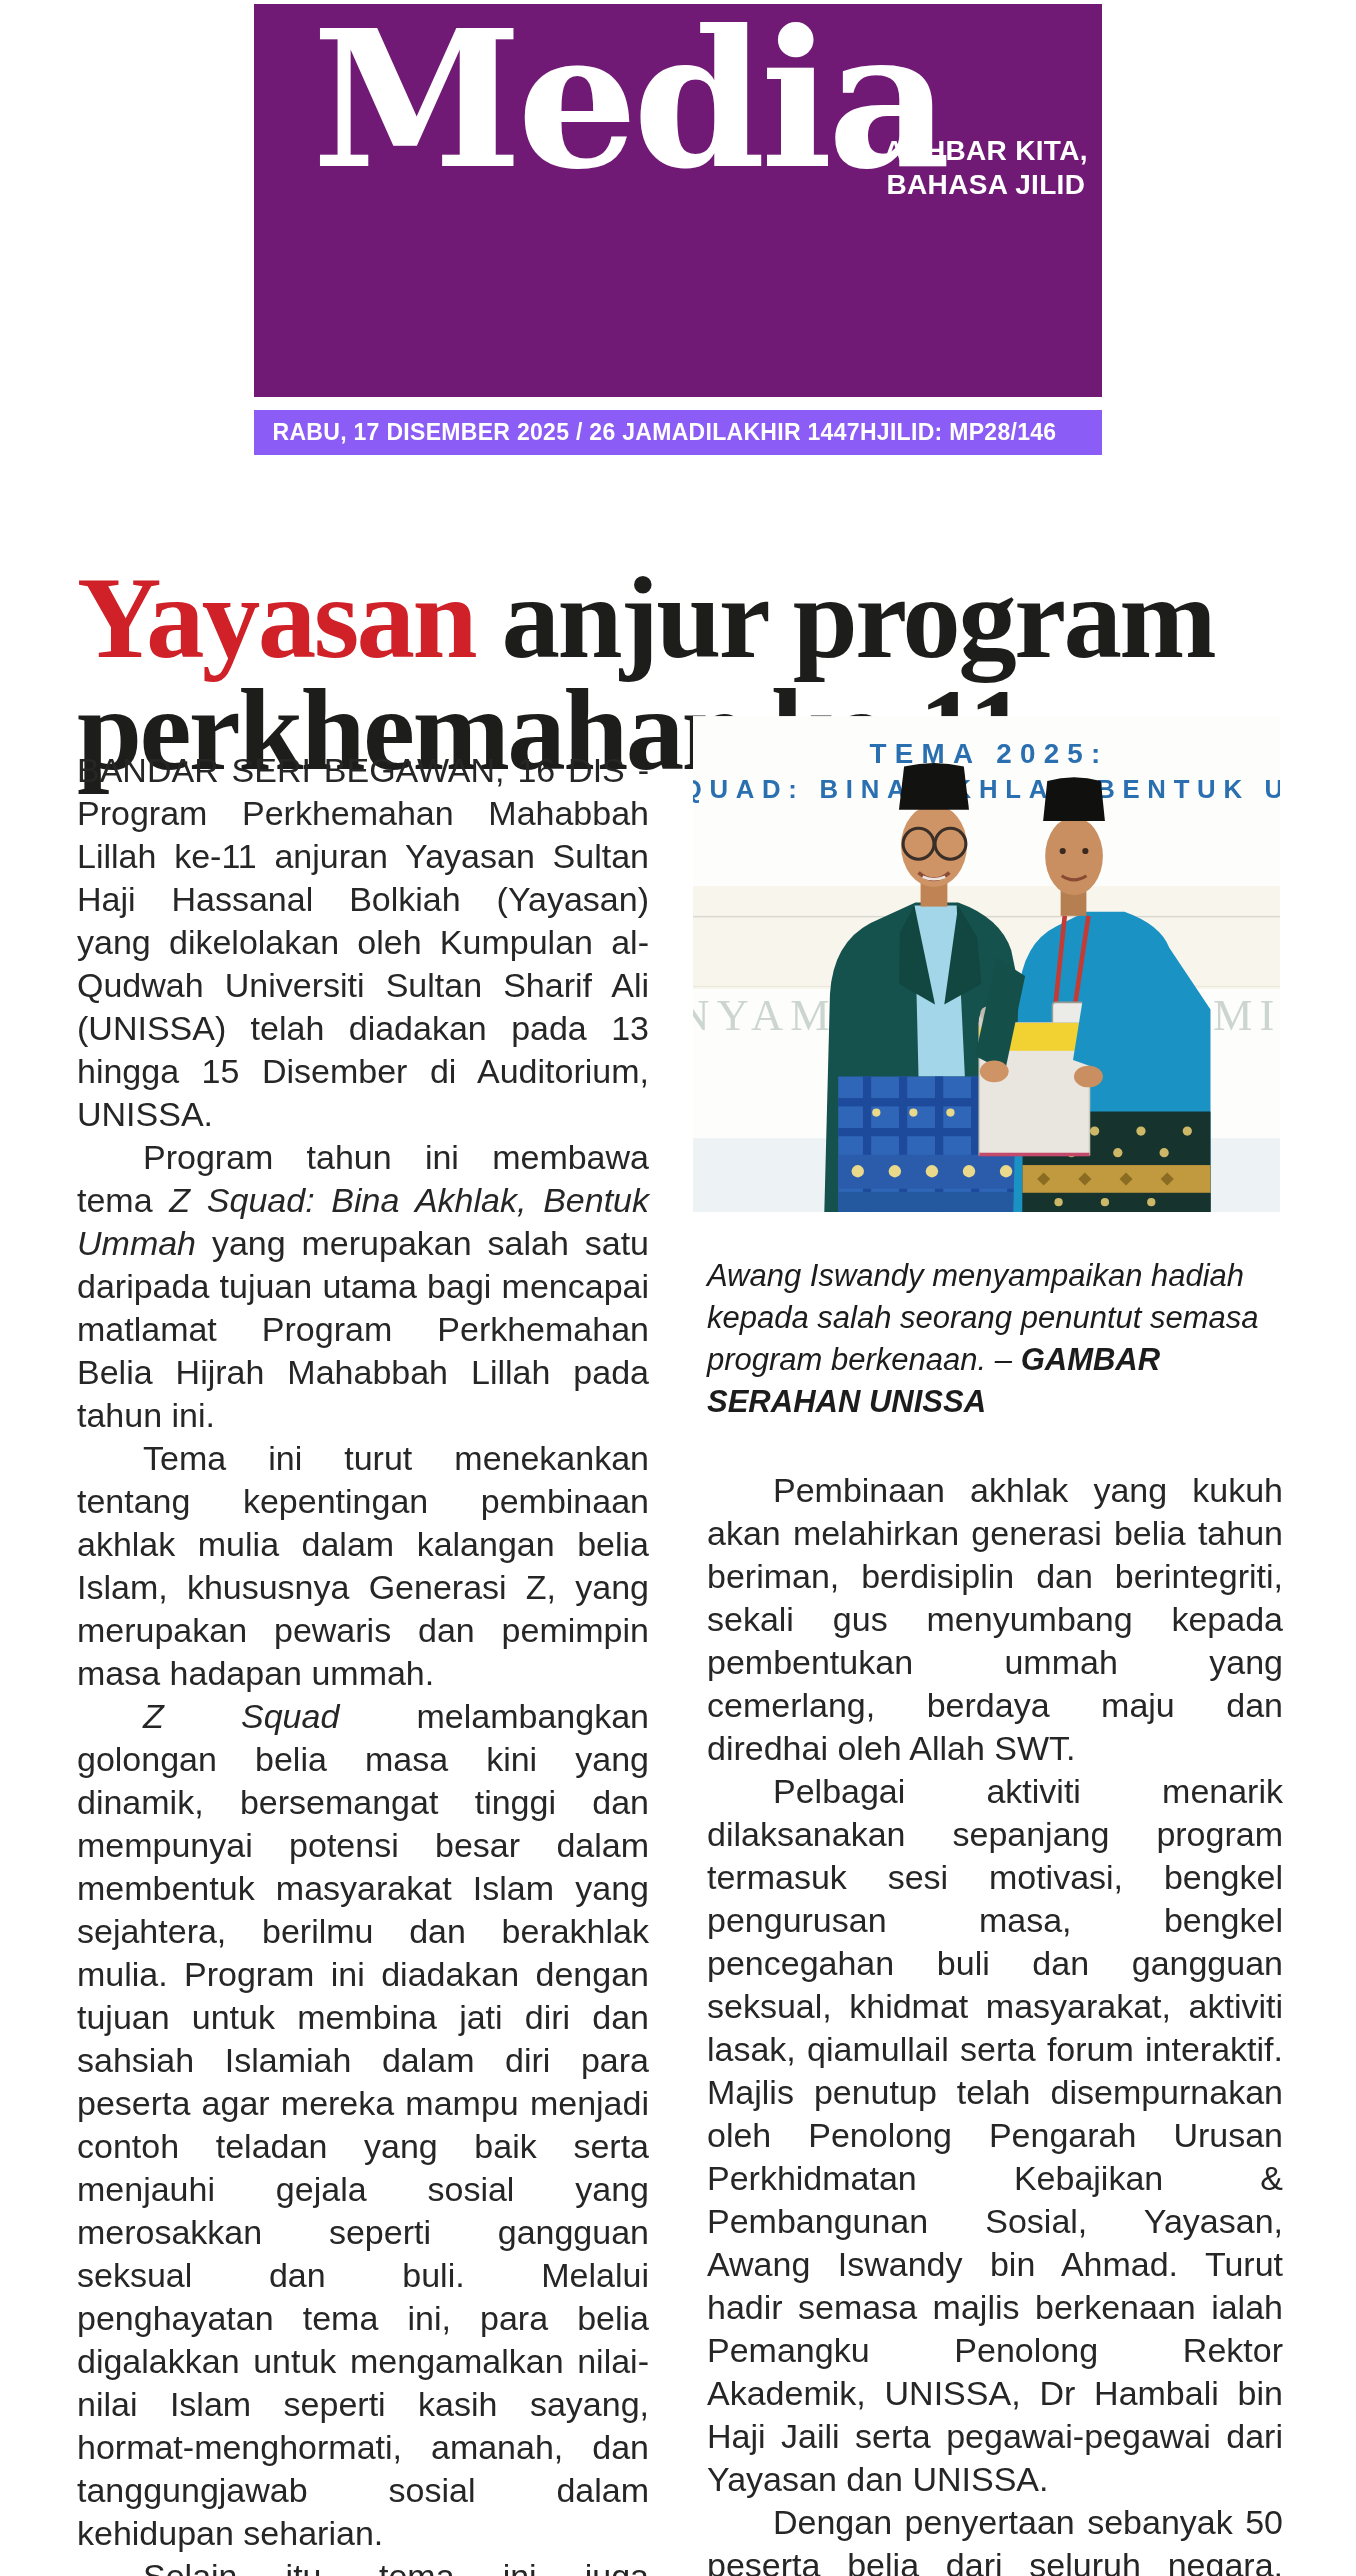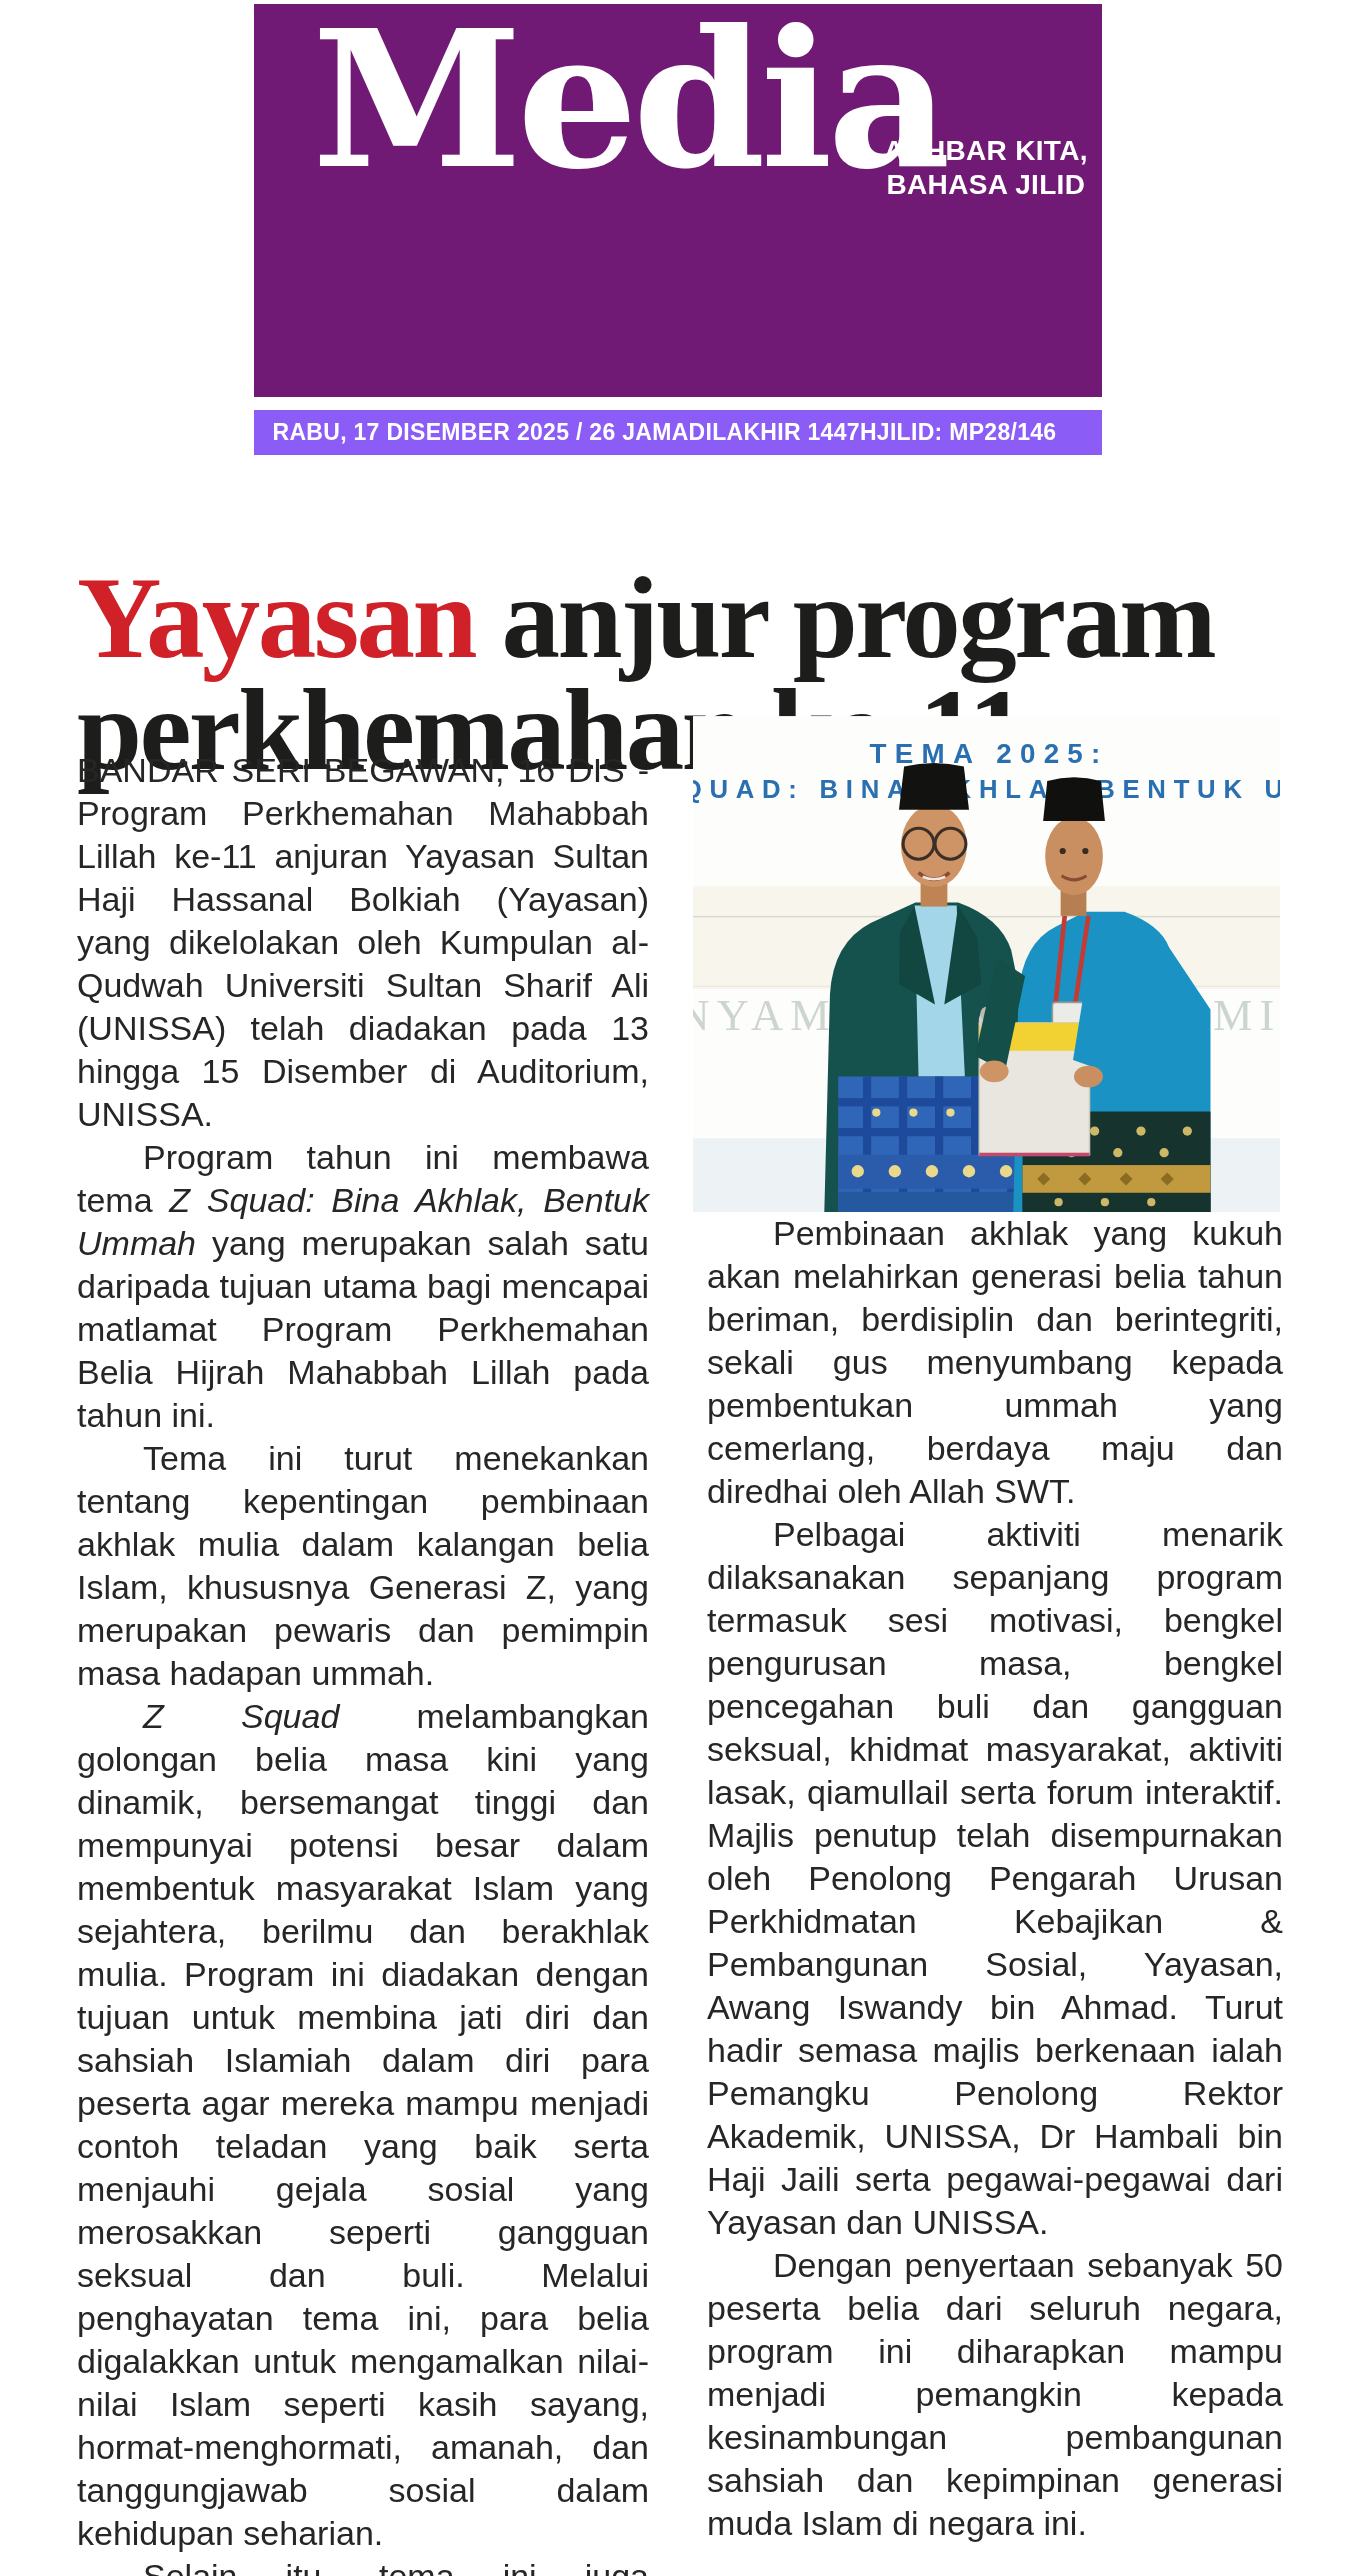--- a/index.html
+++ b/index.html
@@ -211,20 +211,21 @@
           <circle cx="600" cy="578" r="14" fill="#bfb9b0"></circle>
         </g>
 
         <path d="M590,470 L645,505 L606,690 L548,660 Z" fill="#145049"></path>
         <ellipse cx="585" cy="690" rx="28" ry="21" fill="#cf9465"></ellipse>
         <path d="M770,470 L828,472 L800,690 L738,668 Z" fill="#1a93c4"></path>
         <ellipse cx="768" cy="700" rx="28" ry="21" fill="#c98f60"></ellipse>
       </svg>
     </figure>
 
+    <figcaption class="caption"><span>Awang Iswandy menyampaikan hadiah kepada salah seorang penuntut semasa program berkenaan. – </span><span class="bd">GAMBAR SERAHAN UNISSA</span></figcaption>
 
     <div>
         <p class="para"><span>Pembinaan akhlak yang kukuh akan melahirkan generasi belia tahun beriman, berdisiplin dan berintegriti, sekali gus menyumbang kepada pembentukan ummah yang cemerlang, berdaya maju dan diredhai oleh Allah SWT.</span></p>
         <p class="para"><span>Pelbagai aktiviti menarik dilaksanakan sepanjang program termasuk sesi motivasi, bengkel pengurusan masa, bengkel pencegahan buli dan gangguan seksual, khidmat masyarakat, aktiviti lasak, qiamullail serta forum interaktif. Majlis penutup telah disempurnakan oleh Penolong Pengarah Urusan Perkhidmatan Kebajikan &amp; Pembangunan Sosial, Yayasan, Awang Iswandy bin Ahmad. Turut hadir semasa majlis berkenaan ialah Pemangku Penolong Rektor Akademik, UNISSA, Dr Hambali bin Haji Jaili serta pegawai-pegawai dari Yayasan dan UNISSA.</span></p>
         <p class="para"><span>Dengan penyertaan sebanyak 50 peserta belia dari seluruh negara, program ini diharapkan mampu menjadi pemangkin kepada kesinambungan pembangunan sahsiah dan kepimpinan generasi muda Islam di negara ini.</span></p>
       </div>
   </div>
 </div>
 
 

